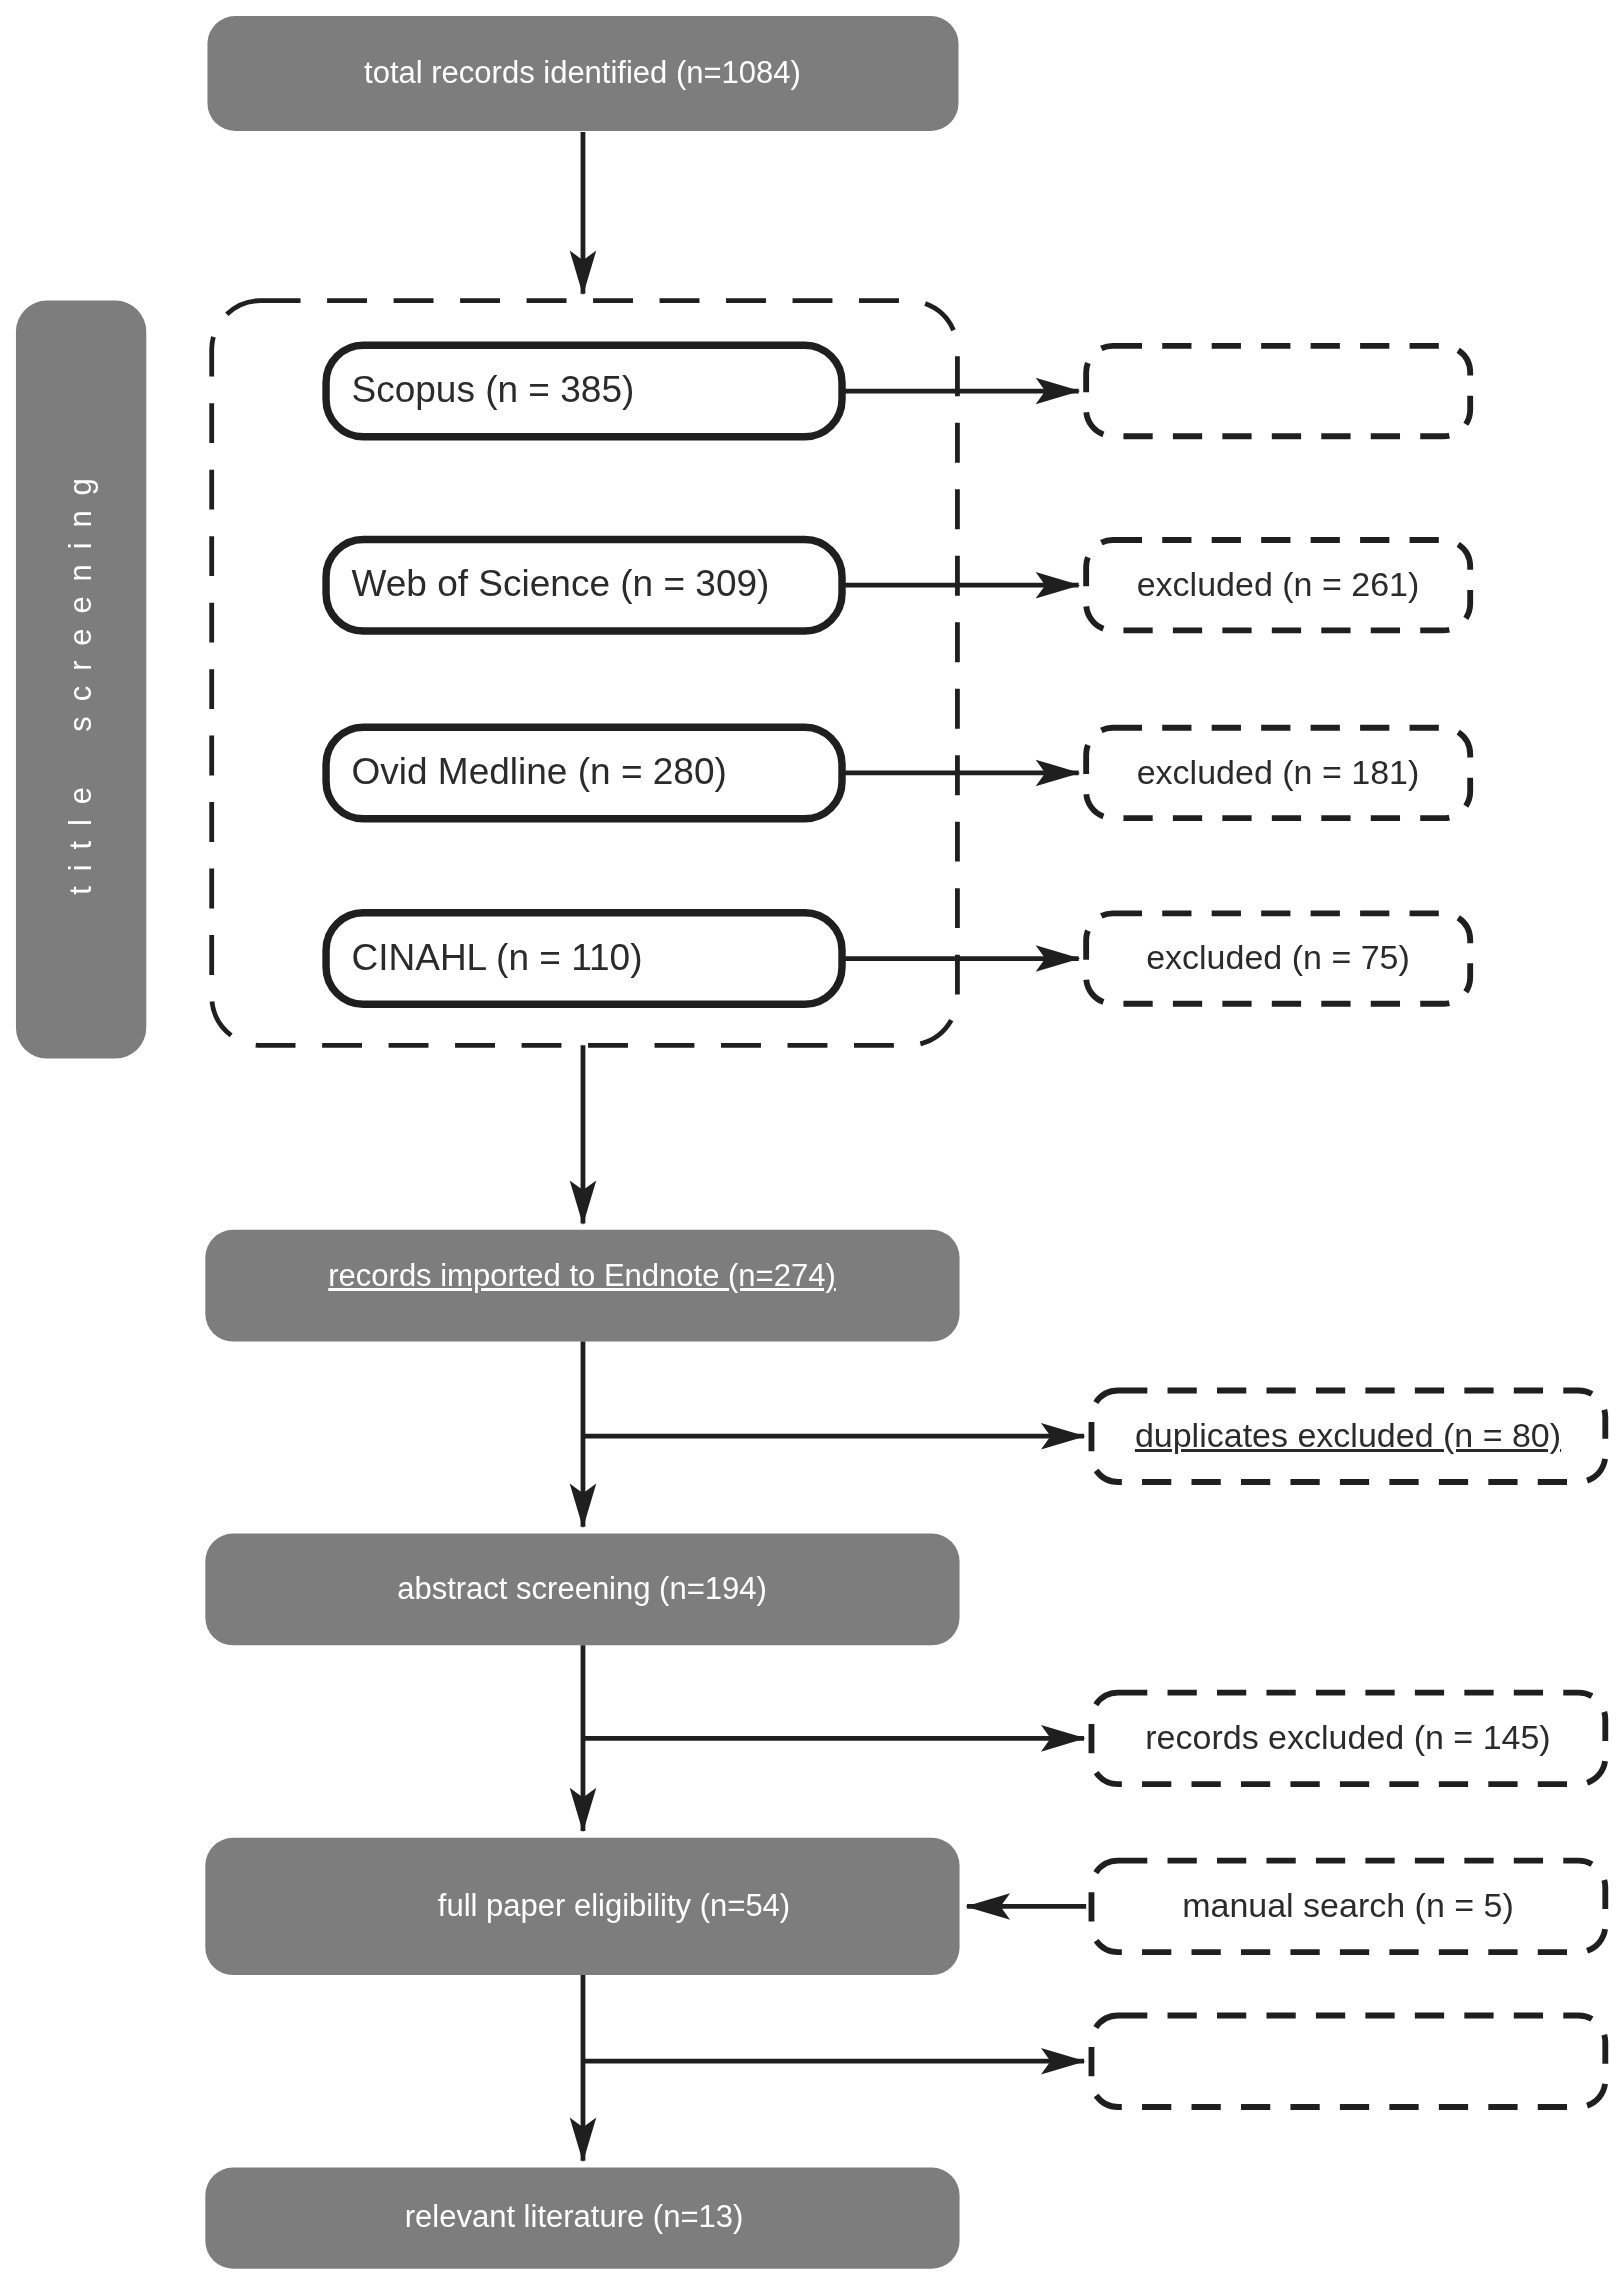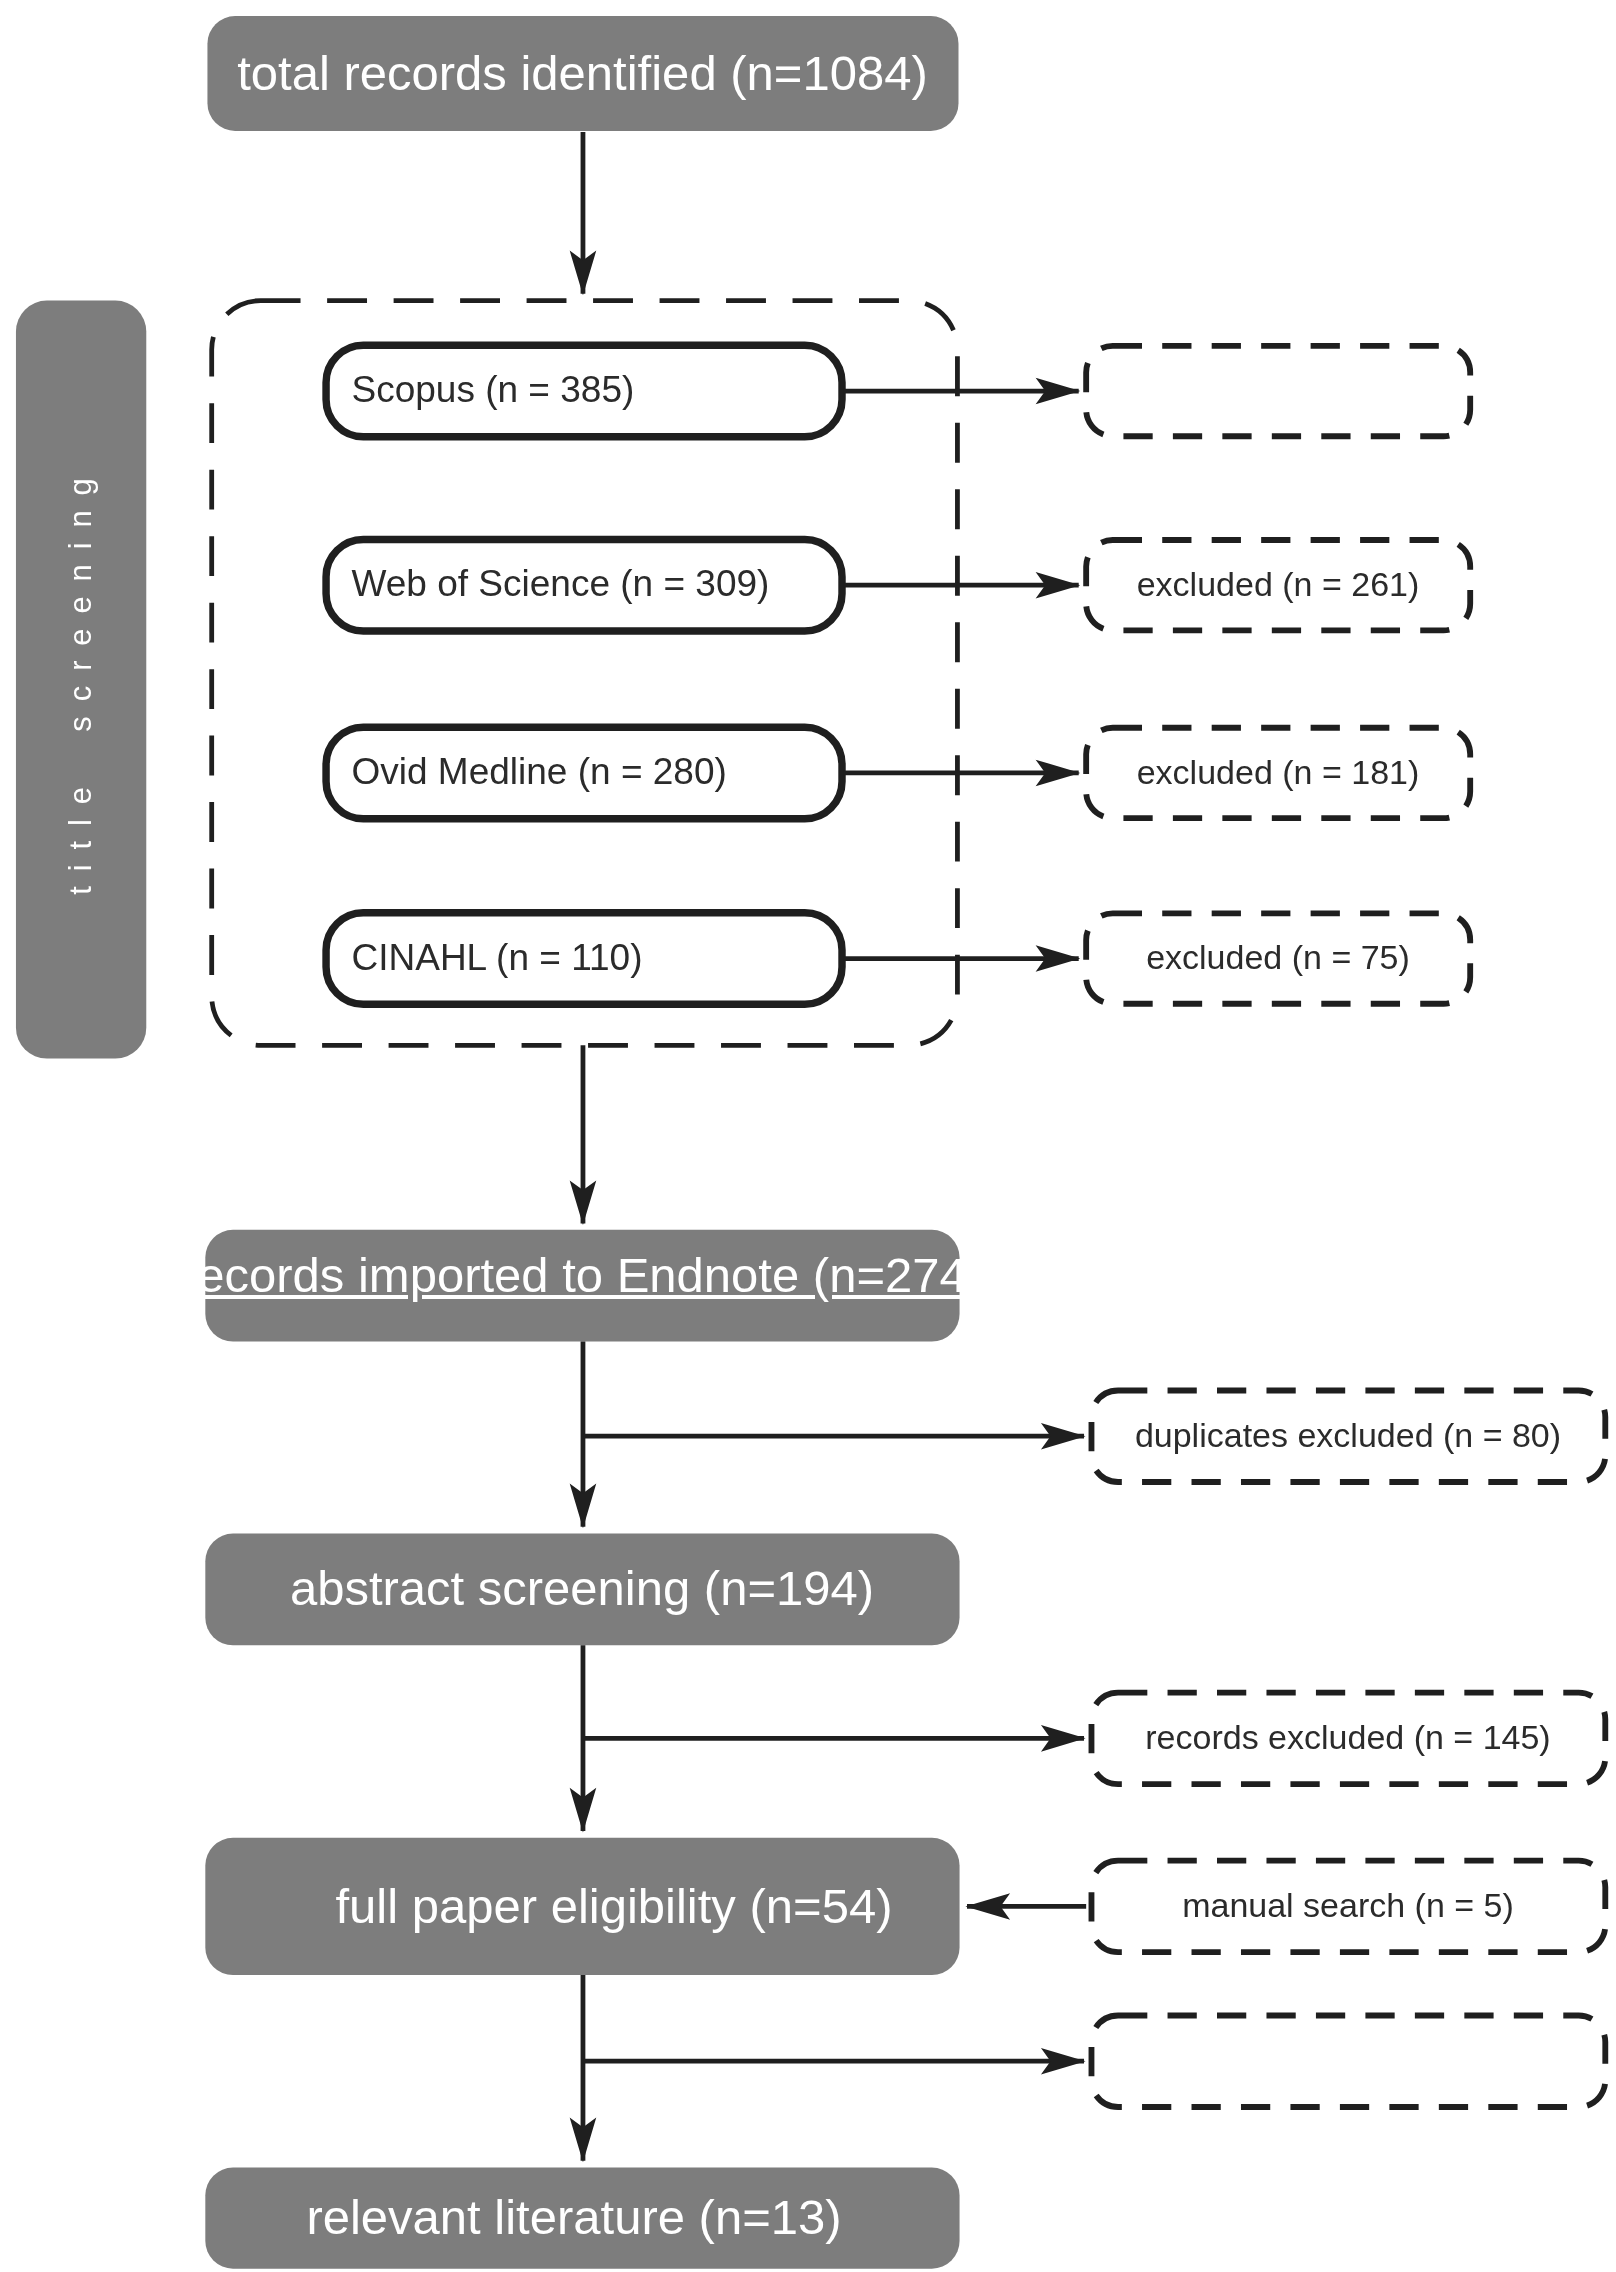--- a/index.html
+++ b/index.html
@@ -11,21 +11,21 @@
     font-family:"Liberation Sans", sans-serif;
     overflow:hidden;
   }
   .layer{position:absolute;left:0;top:0;width:1617px;height:2273px;}
   .lbl{
     position:absolute;
     display:flex;align-items:center;justify-content:center;
     color:#2b2b2b;font-size:34px;line-height:1.1;
     white-space:nowrap;text-align:center;
   }
-  .lbl.stage{color:#ffffff;font-size:49px;}
+  .lbl.stage{color:#ffffff;font-size:31px;}
   .lbl.source{justify-content:flex-start;padding-left:25.5px;box-sizing:border-box;font-size:37px;}
   .lbl.side span{
     transform:rotate(-90deg);
     color:#ffffff;font-size:31px;
     letter-spacing:0.48em;word-spacing:0.55em;
     white-space:nowrap;
   }
 </style>
 </head>
 <body>
@@ -89,21 +89,21 @@
   <div class="lbl source" style="left:326px;top:539px;width:516px;height:91px;">Web of Science (n = 309)</div>
   <div class="lbl source" style="left:326px;top:727px;width:516px;height:91px;">Ovid Medline (n = 280)</div>
   <div class="lbl source" style="left:326px;top:913px;width:516px;height:91px;text-align:right;">CINAHL (n = 110)</div>
 
   <div class="lbl" style="left:1086px;top:540px;width:384px;height:90px;">excluded (n = 261)</div>
   <div class="lbl" style="left:1086px;top:728px;width:384px;height:90px;">excluded (n = 181)</div>
   <div class="lbl" style="left:1086px;top:913px;width:384px;height:90px;text-align:center;">excluded (n = 75)</div>
 
   <div class="lbl stage" style="left:205px;top:1230px;width:754px;height:92px;text-decoration:underline;">records imported to Endnote (n=274)</div>
 
-  <div class="lbl" style="left:1091px;top:1390px;width:514px;height:91px;">duplicates excluded (n = 80)</div>
+  <div class="lbl" style="left:1091px;top:1390px;width:514px;height:91px;text-decoration:underline;">duplicates excluded (n = 80)</div>
 
   <div class="lbl stage" style="left:205px;top:1533px;width:754px;height:112px;">abstract screening (n=194)</div>
 
   <div class="lbl" style="left:1091px;top:1692px;width:514px;height:91px;">records excluded (n = 145)</div>
 
   <div class="lbl stage" style="left:205px;top:1838px;width:754px;height:137px;margin-left:32px;">full paper eligibility (n=54)</div>
 
   <div class="lbl" style="left:1091px;top:1860px;width:514px;height:91px;">manual search (n = 5)</div>
 
 

